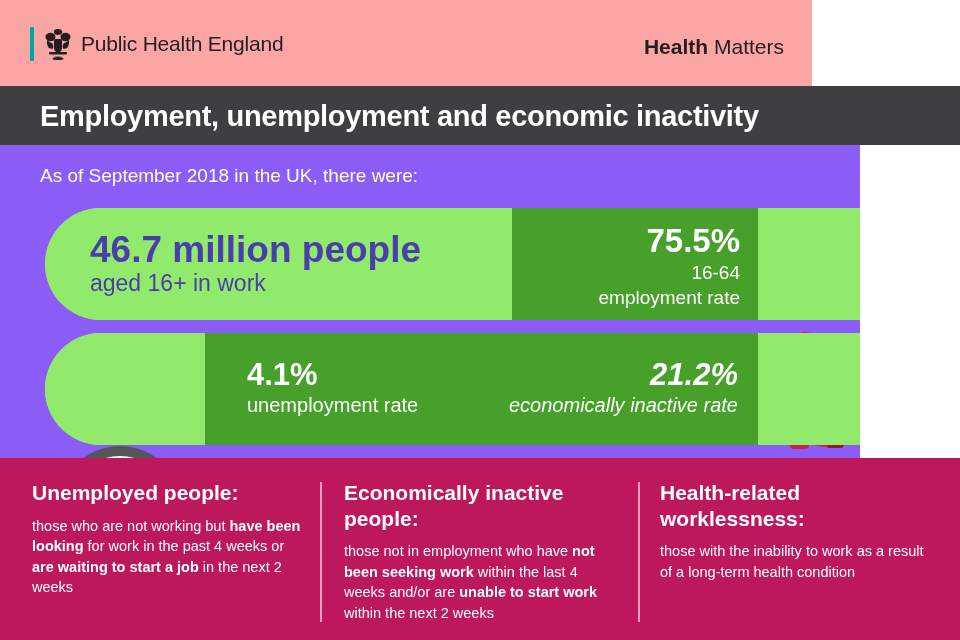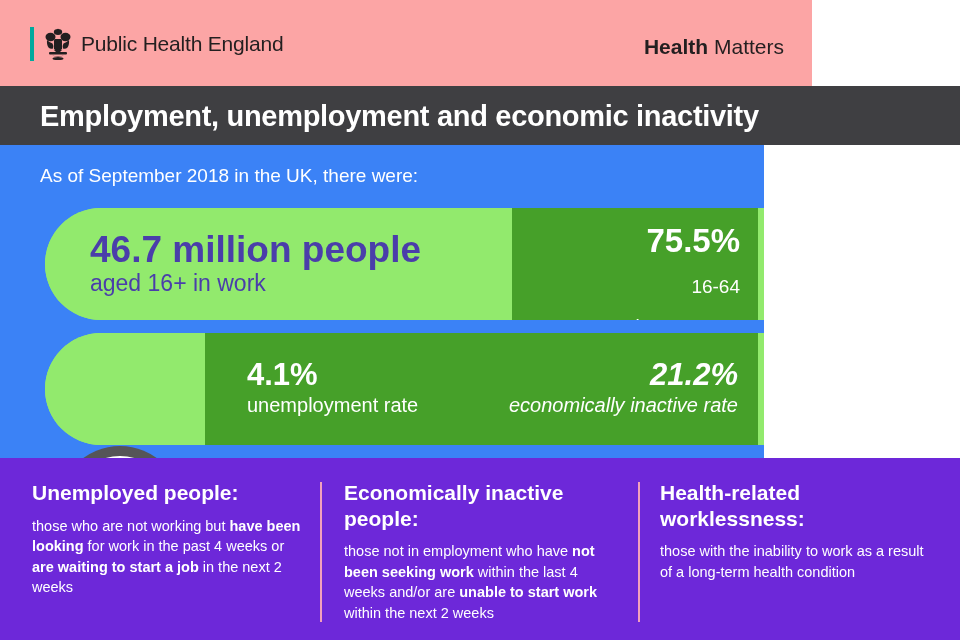--- a/index.html
+++ b/index.html
@@ -78,22 +78,22 @@
     font-size: 29px;
     font-weight: bold;
     letter-spacing: -0.3px;
     white-space: nowrap;
   }
 
   
   .statsband {
     position: absolute;
     left: 0; top: 145px;
-    width: 764px; height: 313px;
-    background: #3b82f6;
+    width: 860px; height: 313px;
+    background: #8b5cf6;
     overflow: hidden;
   }
   .asof {
     position: absolute;
     left: 40px; top: 20px;
     color: #ffffff;
     font-size: 19px;
     font-weight: 400;
     white-space: nowrap;
   }
@@ -142,21 +142,21 @@
   .blk-32 .stat-big { font-size: 37px; color: #4a3eaa; }
   .blk-32 .stat-sub { font-size: 23px; color: #4a3eaa; margin-top: 2px; }
 
   .blk-755 {
     position: absolute;
     right: 18px; top: 16px;
     text-align: right;
     color: #ffffff;
   }
   .blk-755 .stat-big { font-size: 33px; }
-  .blk-755 .stat-sub { font-size: 19px; margin-top: 18px; }
+  .blk-755 .stat-sub { font-size: 19px; margin-top: 4px; }
 
   .blk-41 {
     position: absolute;
     left: 42px; top: 26px;
     color: #ffffff;
     text-align: left;
   }
   .blk-41 .stat-big { font-size: 31px; }
   .blk-41 .stat-sub { font-size: 20px; margin-top: 3px; }
 
@@ -176,21 +176,21 @@
     pointer-events: none;
   }
   .art-workers { left: 768px; top: 186px; width: 180px; height: 140px; }
   .art-magnifier { left: 50px; top: 300px; width: 200px; height: 175px; }
 
   
   .footer {
     position: absolute;
     left: 0; top: 458px;
     width: 960px; height: 182px;
-    background: #6d28d9;
+    background: #be185d;
   }
   .fcol {
     position: absolute;
     top: 22px;
     color: #ffffff;
   }
   .fcol-1 { left: 32px; width: 272px; }
   .fcol-2 { left: 344px; width: 262px; }
   .fcol-3 { left: 660px; width: 278px; }
 

